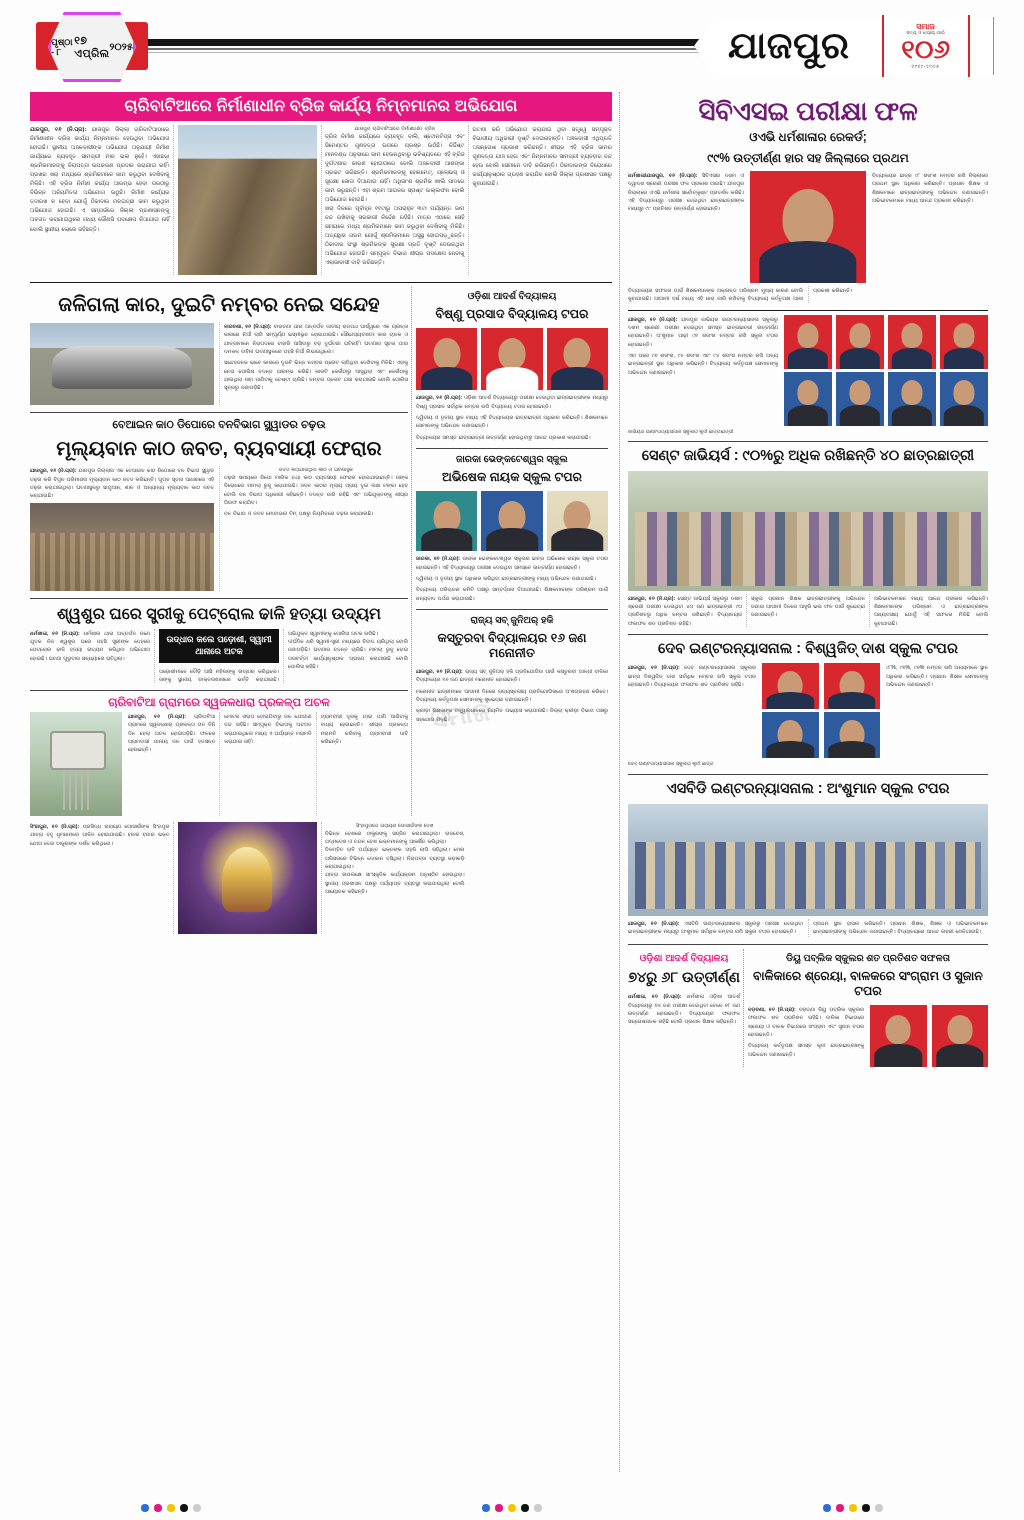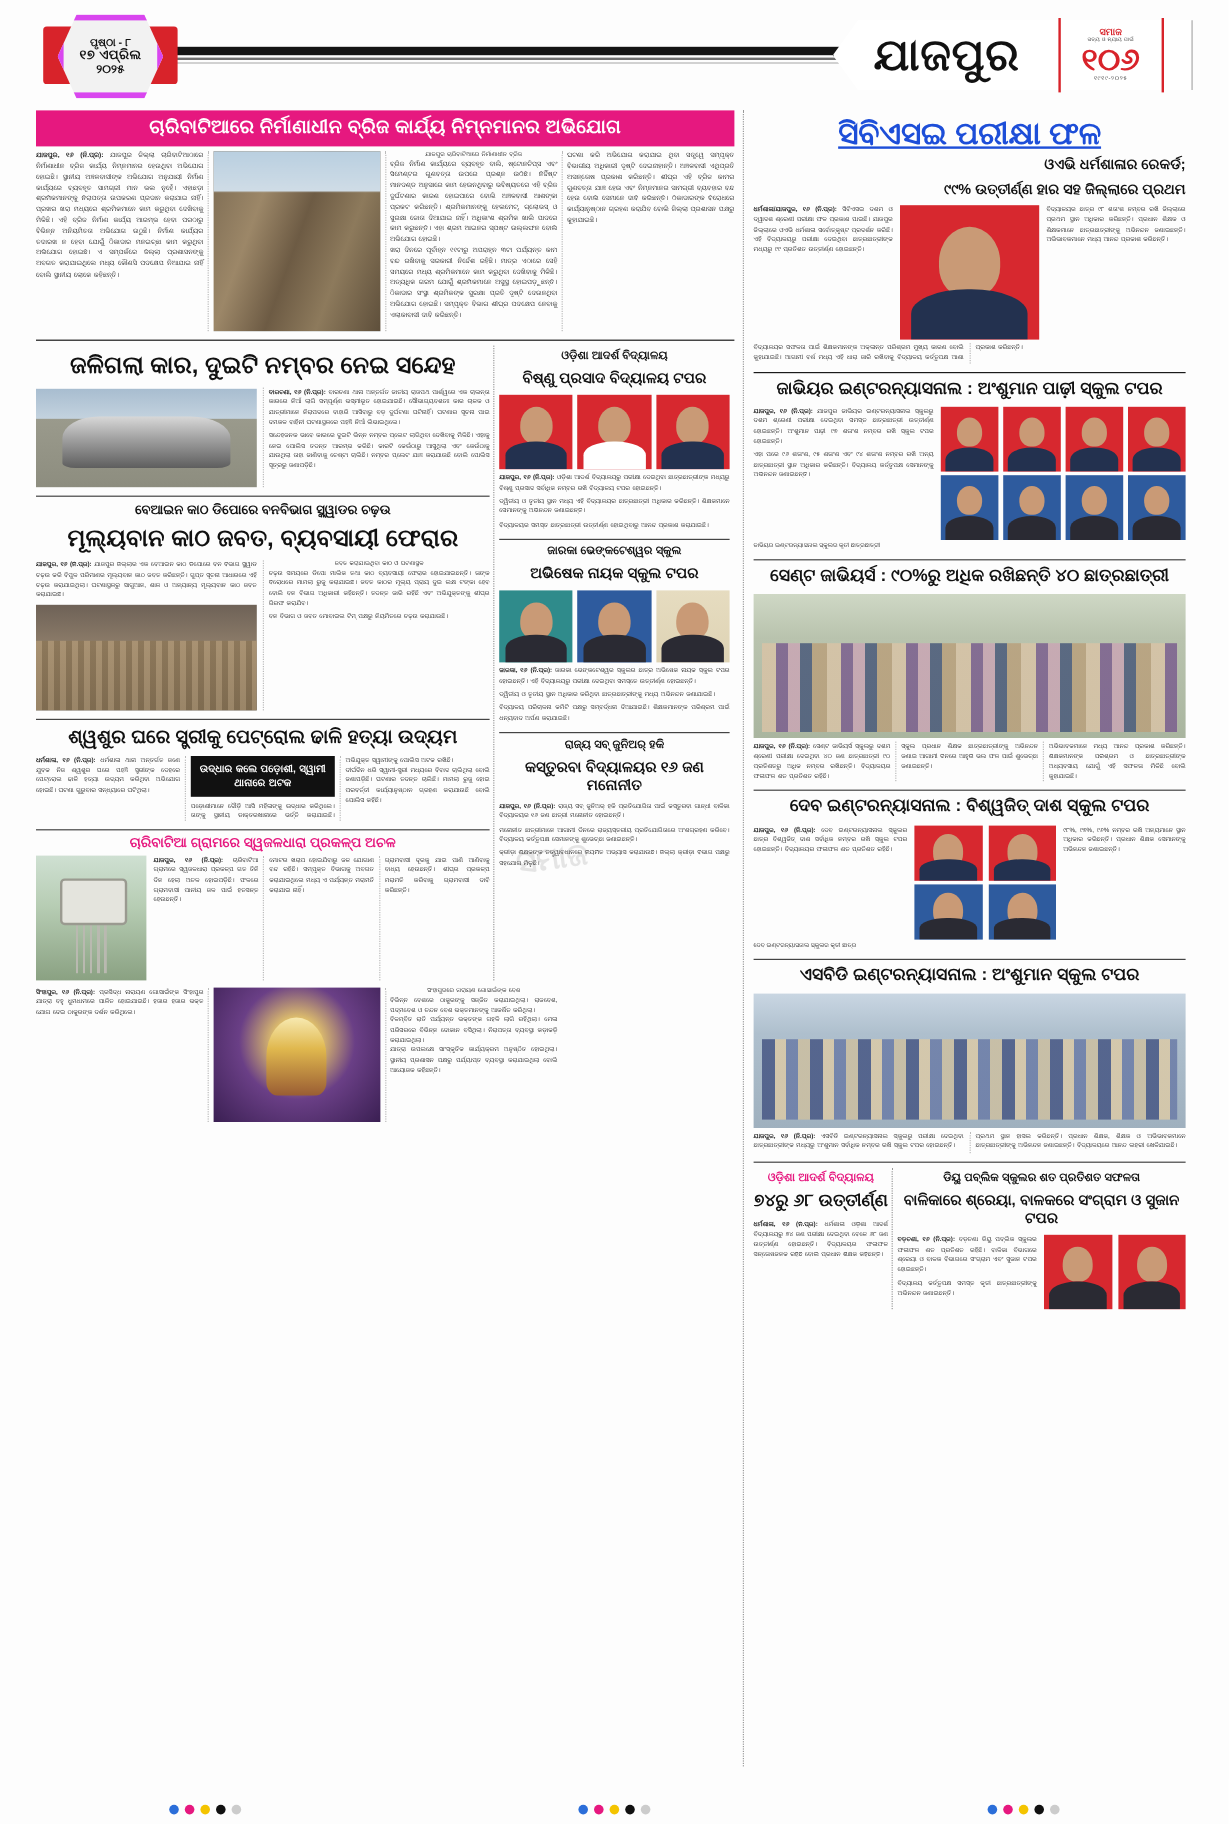--- a/index.html
+++ b/index.html
@@ -39,24 +39,24 @@
     left: 6px; top: 12px;
     width: 112px; height: 48px;
     background: #d8232a;
     border-radius: 3px;
   }
   .date-badge {
     position: absolute;
     left: 18px; top: 2px;
     width: 88px; height: 70px;
     background: #f2f2f2;
-    border: 5px solid #d946ef;
+    border: 3px solid #d946ef;
     clip-path: polygon(18% 0%, 82% 0%, 100% 50%, 82% 100%, 18% 100%, 0% 50%);
     display: flex;
-    flex-direction: column;
+    flex-direction: row;
     align-items: center;
     justify-content: center;
     line-height: 1.15;
     color: #111;
   }
   .date-badge .d1 { font-size: 9px; font-weight: bold; }
   .date-badge .d2 { font-size: 11px; font-weight: bold; letter-spacing: .3px;}
   .date-badge .d3 { font-size: 10px; font-weight: bold; }
 
   .rule-stack {
@@ -168,25 +168,24 @@
     text-align: center;
     font-size: 16px;
     font-weight: bold;
     padding: 6px 6px 7px;
     letter-spacing: .2px;
   }
   .mega-head {
     text-align: center;
     font-size: 31px;
     font-weight: bold;
-    color: #1d4ed8;
+    color: #701a75;
     line-height: 1.18;
     margin: 4px 0 7px;
     letter-spacing: -.2px;
-    text-decoration: underline;
   }
   .mega-head.sm { font-size: 26px; }
   .sec-head {
     text-align: center;
     font-size: 20px;
     font-weight: bold;
     color: #111;
     line-height: 1.2;
     margin: 5px 0 6px;
   }
@@ -197,21 +196,21 @@
     text-align: center;
     font-size: 11px;
     font-weight: bold;
     color: #111;
     line-height: 1.3;
     margin: 3px 0 2px;
   }
   .kicker.pink { color: #e6187f; font-size: 11.5px; }
   .kicker.sm { font-size: 9.5px; }
   .sub-lines {
-    text-align: right;
+    text-align: center;
     font-size: 12px;
     font-weight: bold;
     line-height: 1.35;
     color: #111;
     margin-bottom: 5px;
   }
   .hr-rule { border: none; border-top: 1.6px solid #1a1a1a; margin: 7px 0 4px; }
   .hr-rule.thin { border-top: 1px solid #444; }
 
   
@@ -551,21 +550,20 @@
           </div>
         </div>
         <div class="body-text tiny cols2" style="margin-top:3px">
           <span>ବିଦ୍ୟାଳୟର ସଫଳତା ପାଇଁ ଶିକ୍ଷକମାନଙ୍କ ଅକ୍ଳାନ୍ତ ପରିଶ୍ରମ ମୁଖ୍ୟ କାରଣ ବୋଲି କୁହାଯାଇଛି। ଆଗାମୀ ବର୍ଷ ମଧ୍ୟ ଏହି ଧାରା ଜାରି ରଖିବାକୁ ବିଦ୍ୟାଳୟ କର୍ତ୍ତୃପକ୍ଷ ଆଶା ପ୍ରକାଶ କରିଛନ୍ତି।</span>
         </div>
       </div>
 
       <hr class="hr-rule">
 
       <div>
-        <div class="sec-head s15">ଜାଭିୟର ଇଣ୍ଟରନ୍ୟାସନାଲ : ଅଂଶୁମାନ ପାଢ଼ୀ ସ୍କୁଲ ଟପର</div>
         <div style="display:grid;grid-template-columns: 150px 1fr; gap:6px;">
           <div class="body-text tiny">
             <span class="byline">ଯାଜପୁର, ୧୬ (ନି.ପ୍ର):</span>
             <span>ଯାଜପୁର ଜାଭିୟର ଇଣ୍ଟରନ୍ୟାସନାଲ ସ୍କୁଲରୁ ଦଶମ ଶ୍ରେଣୀ ପରୀକ୍ଷା ଦେଇଥିବା ସମସ୍ତ ଛାତ୍ରଛାତ୍ରୀ ଉତ୍ତୀର୍ଣ୍ଣ ହୋଇଛନ୍ତି। ଅଂଶୁମାନ ପାଢ଼ୀ ୯୭ ଶତାଂଶ ନମ୍ବର ରଖି ସ୍କୁଲ ଟପର ହୋଇଛନ୍ତି।</span>
             <div style="margin-top:3px">ଏହା ପରେ ୯୬ ଶତାଂଶ, ୯୫ ଶତାଂଶ ଏବଂ ୯୪ ଶତାଂଶ ନମ୍ବର ରଖି ଅନ୍ୟ ଛାତ୍ରଛାତ୍ରୀ ସ୍ଥାନ ଅଧିକାର କରିଛନ୍ତି। ବିଦ୍ୟାଳୟ କର୍ତ୍ତୃପକ୍ଷ ସେମାନଙ୍କୁ ଅଭିନନ୍ଦନ ଜଣାଇଛନ୍ତି।</div>
           </div>
           <div>
             <div class="pgrid4" style="margin-bottom:3px">
               <div class="portrait dark-shirt" style="height:54px"></div>
               <div class="portrait dark-shirt" style="height:54px"></div>

